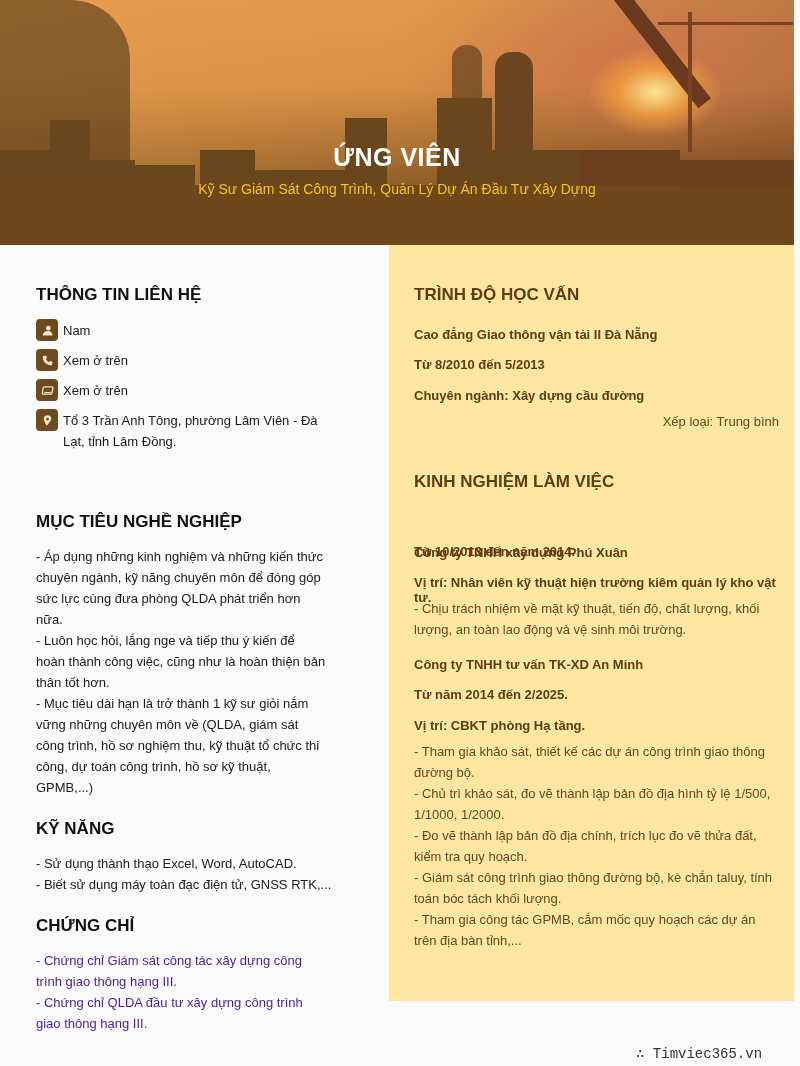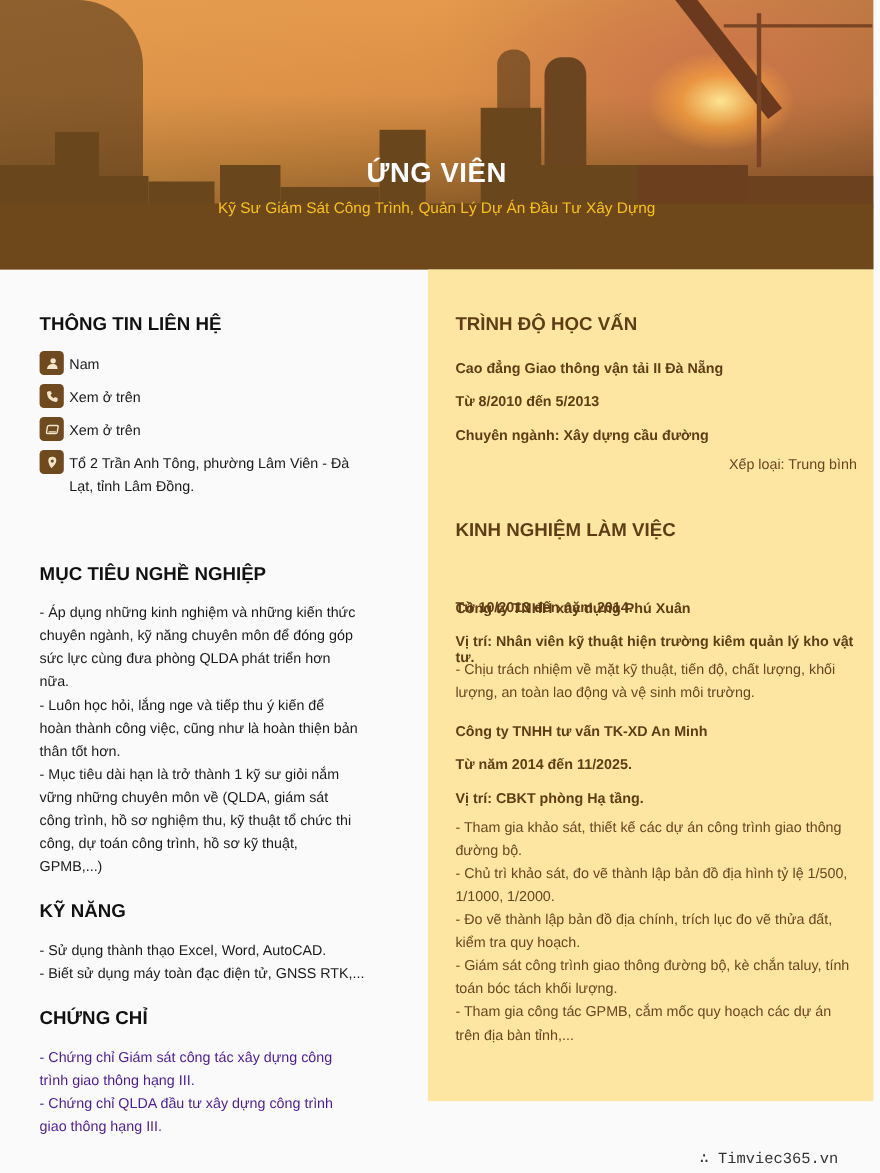--- a/index.html
+++ b/index.html
@@ -125,21 +125,21 @@
             </svg>
         </span>
         <span>Xem ở trên</span>
       </div>
       <div class="contact-item">
         <span class="contact-icon">
           <svg viewBox="0 0 16 16">
               <path d="M8 1.5 Q13 1.5 12.5 6.5 Q12 9.5 7 14.5 Q4 10 3.5 6.5 Q3.5 1.5 8 1.5 Z M8 4.5 A1.8 1.8 0 1 0 8 8.1 A1.8 1.8 0 1 0 8 4.5 Z" fill-rule="evenodd"></path>
             </svg>
         </span>
-        <span>Tổ 2 Trần Anh Tông, phường Lâm Viên - Đà Lạt, tỉnh Lâm Đồng.</span>
+        <span>Tổ 3 Trần Anh Tông, phường Lâm Viên - Đà Lạt, tỉnh Lâm Đồng.</span>
       </div>
     </div>
 
     <div class="section-title objective-title">MỤC TIÊU NGHỀ NGHIỆP</div>
     <div class="objective-text"> - Áp dụng những kinh nghiệm và những kiến thức chuyên ngành, kỹ năng chuyên môn để đóng góp sức lực cùng đưa phòng QLDA phát triển hơn nữa.
 - Luôn học hỏi, lắng nge và tiếp thu ý kiến để hoàn thành công việc, cũng như là hoàn thiện bản thân tốt hơn.
 - Mục tiêu dài hạn là trở thành 1 kỹ sư giỏi nắm vững những chuyên môn về (QLDA, giám sát công trình, hồ sơ nghiệm thu, kỹ thuật tổ chức thi công, dự toán công trình, hồ sơ kỹ thuật, GPMB,...)</div>
 
     <div class="section-title skills-title">KỸ NĂNG</div>
     <div class="skills-text">- Sử dụng thành thạo Excel, Word, AutoCAD.
@@ -158,21 +158,21 @@
     <div class="r-text" style="top:166px;text-align:right;">Xếp loại: Trung bình</div>
 
     <div class="r-title" style="top:227px;">KINH NGHIỆM LÀM VIỆC</div>
 
     <div class="r-bold" style="top:269px;margin-top:31px;">Công ty TNHH xây dựng Phú Xuân</div>
     <div class="r-bold" style="top:299px;">Từ 10/2013  đến năm 2014.</div>
     <div class="r-bold" style="top:330px;">Vị trí: Nhân viên kỹ thuật hiện trường kiêm quản lý kho vật tư.</div>
     <div class="r-text" style="top:353px;"> - Chịu trách nhiệm về mặt kỹ thuật, tiến độ, chất lượng, khối lượng, an toàn lao động và vệ sinh môi trường.</div>
 
     <div class="r-bold" style="top:412px;">Công ty TNHH tư vấn TK-XD An Minh</div>
-    <div class="r-bold" style="top:442px;">Từ năm 2014  đến 11/2025.</div>
+    <div class="r-bold" style="top:442px;">Từ năm 2014  đến 2/2025.</div>
     <div class="r-bold" style="top:473px;">Vị trí: CBKT phòng Hạ tầng.</div>
     <div class="r-text" style="top:496px;">- Tham gia khảo sát, thiết kế các dự án công trình giao thông đường bộ.
 - Chủ trì khảo sát, đo vẽ thành lập bản đồ địa hình tỷ lệ 1/500, 1/1000, 1/2000.
 - Đo vẽ thành lập bản đồ địa chính, trích lục đo vẽ thửa đất, kiểm tra quy hoạch.
 - Giám sát công trình giao thông đường bộ, kè chắn taluy, tính toán bóc tách khối lượng.
 - Tham gia công tác GPMB, cắm mốc quy hoạch các dự án trên địa bàn tỉnh,...</div>
   </div>
 
   <div class="footer-brand">∴ Timviec365.vn</div>
 </div>

